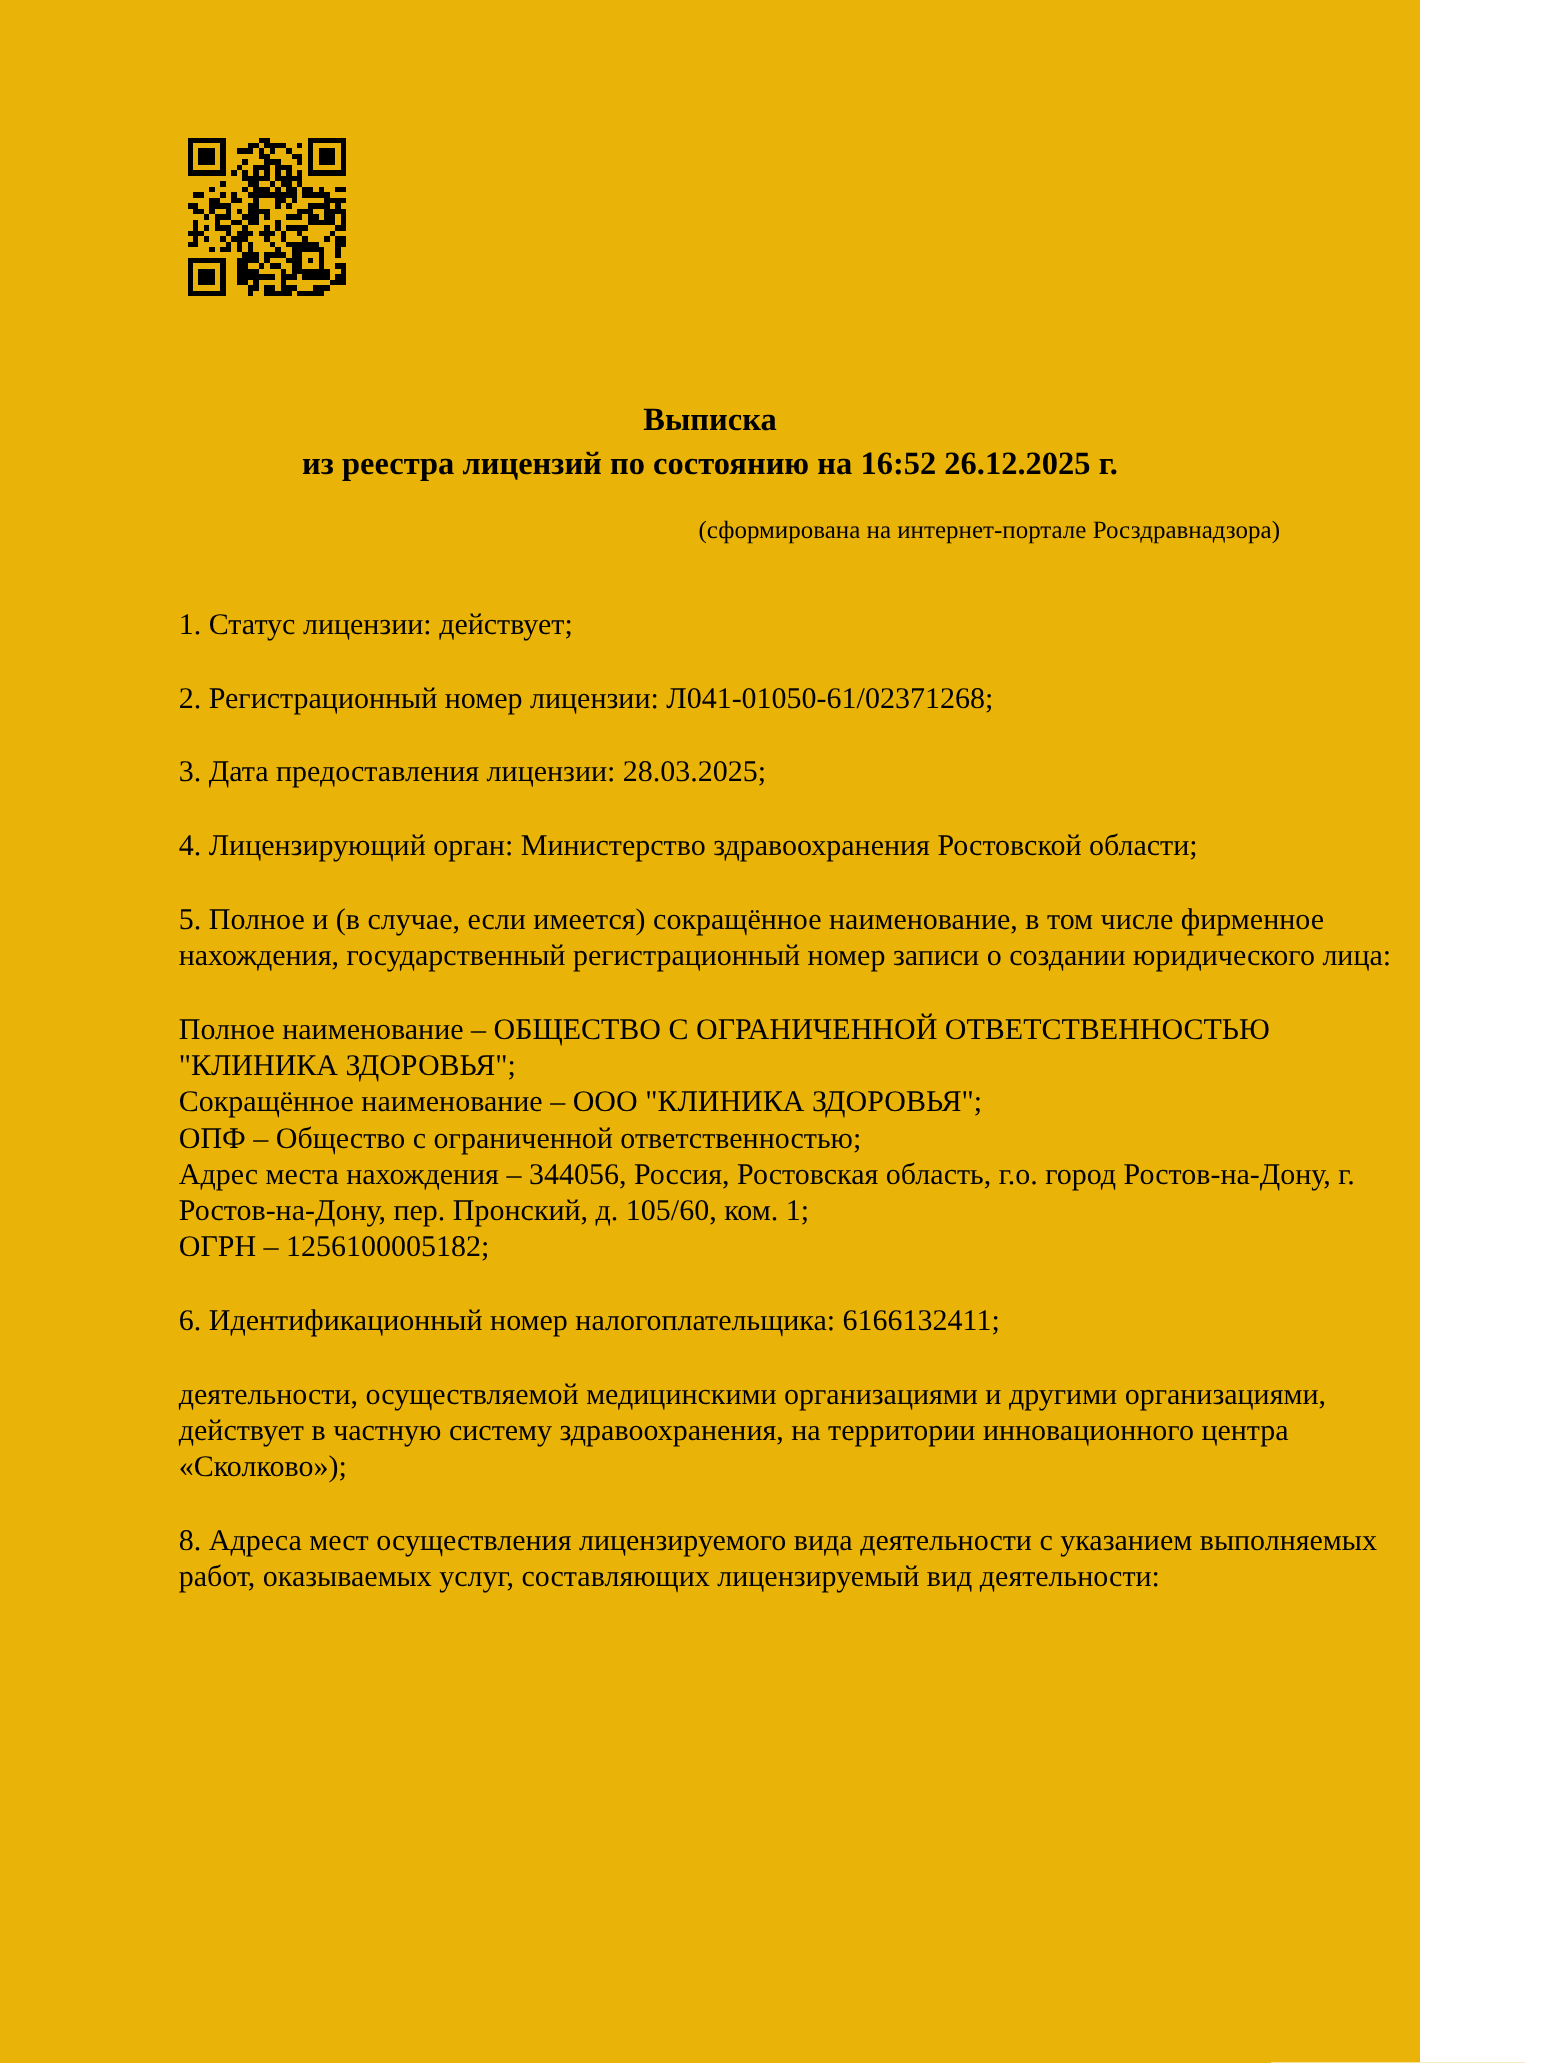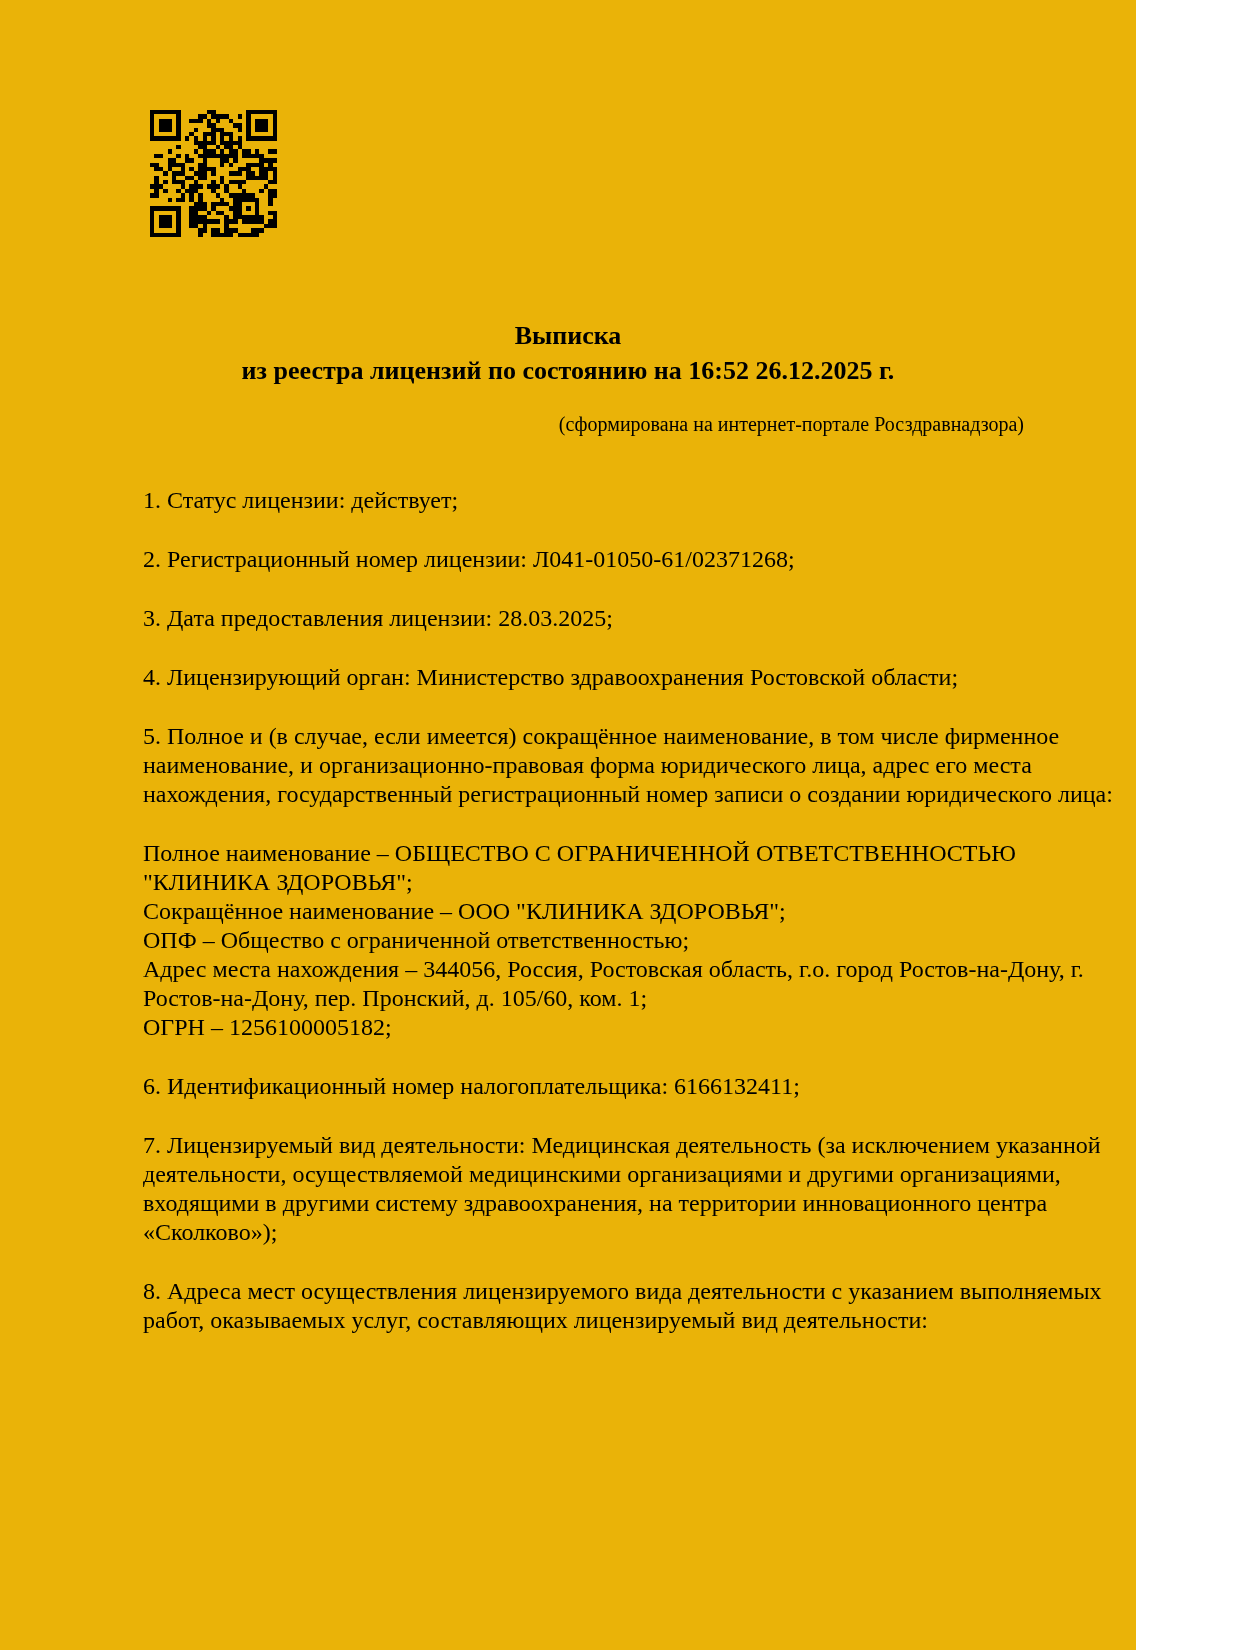--- a/index.html
+++ b/index.html
@@ -504,42 +504,40 @@
     <p>
       <span class="line">3. Дата предоставления лицензии: 28.03.2025;</span>
     </p>
 
     <p>
       <span class="line">4. Лицензирующий орган: Министерство здравоохранения Ростовской области;</span>
     </p>
 
     <p>
       <span class="line">5. Полное и (в случае, если имеется) сокращённое наименование, в том числе фирменное</span>
-      <span class="line">наименование, и организационно-правовая форма юридического лица, адрес его места</span>
       <span class="line">нахождения, государственный регистрационный номер записи о создании юридического лица:</span>
     </p>
 
     <p>
       <span class="line">Полное наименование – ОБЩЕСТВО С ОГРАНИЧЕННОЙ ОТВЕТСТВЕННОСТЬЮ</span>
       <span class="line">"КЛИНИКА ЗДОРОВЬЯ";</span>
       <span class="line">Сокращённое наименование – ООО "КЛИНИКА ЗДОРОВЬЯ";</span>
       <span class="line">ОПФ – Общество с ограниченной ответственностью;</span>
       <span class="line">Адрес места нахождения – 344056, Россия, Ростовская область, г.о. город Ростов-на-Дону, г.</span>
       <span class="line">Ростов-на-Дону, пер. Пронский, д. 105/60, ком. 1;</span>
       <span class="line">ОГРН – 1256100005182;</span>
     </p>
 
     <p>
       <span class="line">6. Идентификационный номер налогоплательщика: 6166132411;</span>
     </p>
 
     <p>
-      <span class="line">7. Лицензируемый вид деятельности: Медицинская деятельность (за исключением указанной</span>
       <span class="line">деятельности, осуществляемой медицинскими организациями и другими организациями,</span>
-      <span class="line">входящими в другими систему здравоохранения, на территории инновационного центра</span>
+      <span class="line">действует в частную систему здравоохранения, на территории инновационного центра</span>
       <span class="line">«Сколково»);</span>
     </p>
 
     <p>
       <span class="line">8. Адреса мест осуществления лицензируемого вида деятельности с указанием выполняемых</span>
       <span class="line">работ, оказываемых услуг, составляющих лицензируемый вид деятельности:</span>
     </p>
 
   </div>
 </div>

